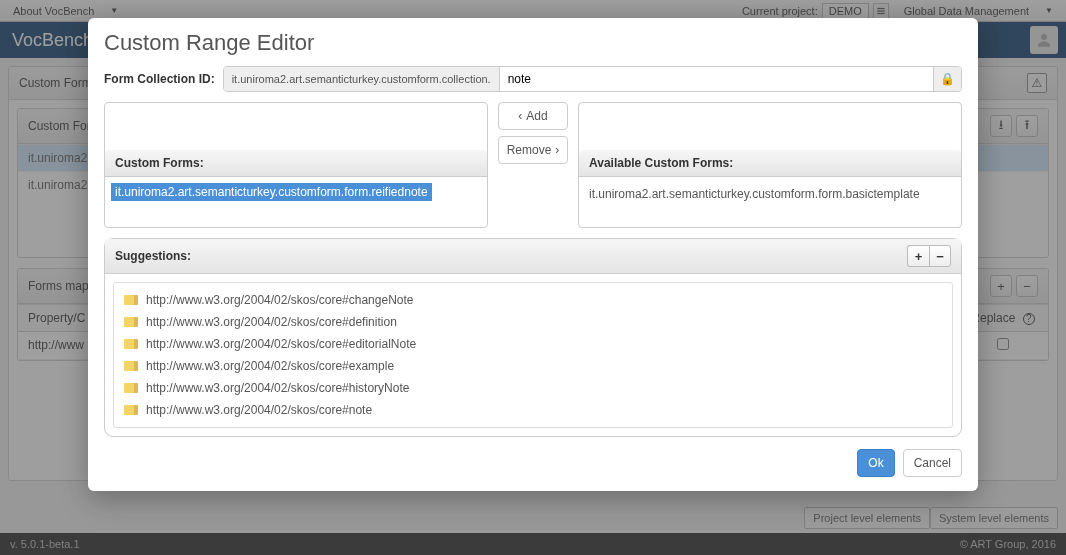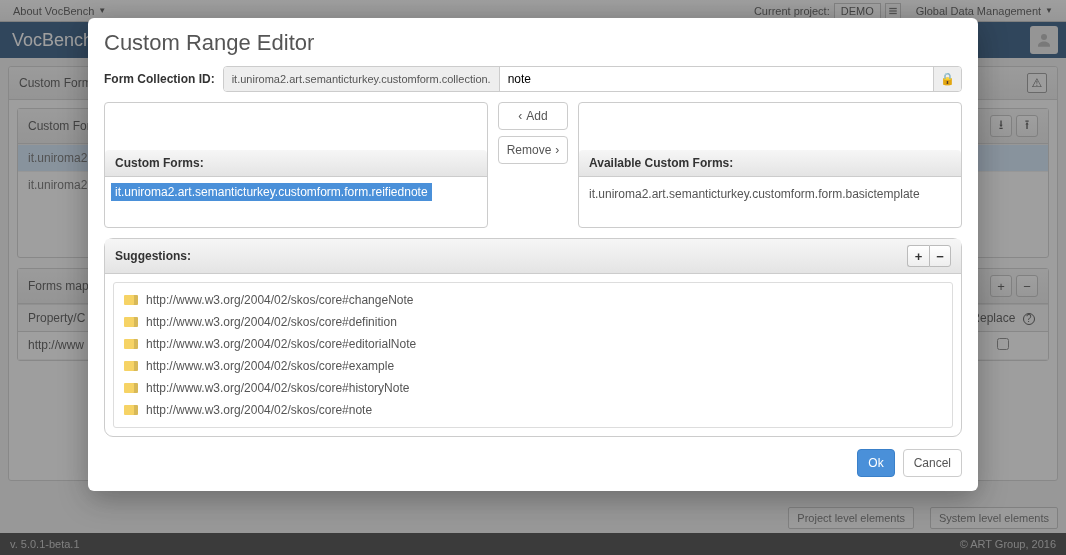--- a/index.html
+++ b/index.html
@@ -1,21 +1,21 @@
 <!DOCTYPE html>
 <html><head>
 <meta charset="utf-8">
 <style>
   * { box-sizing: border-box; margin: 0; padding: 0; }
   html, body { width: 1066px; height: 555px; overflow: hidden; font-family: Arial, Helvetica, sans-serif; font-size: 12px; color: #333; background: #f0f0f0; }
   
   
   .topbar { height: 22px; background: linear-gradient(to bottom, #fefefe, #ededed); border-bottom: 1px solid #bbb; display: flex; align-items: center; padding: 0 6px; font-size: 11px; }
   .topbar .spacer { flex: 1; }
-  .topbar .dropdown-label { padding: 2px 6px; border: 1px solid transparent; display: inline-flex; align-items: center; gap: 4px; }
+  .topbar .dropdown-label { padding: 2px 6px; border: 1px solid transparent; display: inline-flex; align-items: center; gap: 16px; }
   .topbar .proj-group { display: inline-flex; align-items: center; gap: 4px; }
   .topbar .proj-box { background: #fff; border: 1px solid #bbb; padding: 1px 6px; }
   .topbar .proj-icon { border: 1px solid #bbb; padding: 1px 2px; background: #f8f8f8; display:inline-flex; width:16px; height:16px; align-items:center; justify-content:center; }
   .caret { font-size: 8px; }
   
   
   .brandbar { height: 36px; background: #0a3a6a; color: #fff; display: flex; align-items: center; padding: 0 12px; font-size: 18px; position: relative; }
   .brandbar .avatar { position: absolute; right: 8px; top: 4px; width: 28px; height: 28px; background: #e9e9e9; border-radius: 3px; display:flex; align-items:center; justify-content:center; }
   .brandbar .avatar svg { width: 18px; height: 18px; fill: #aaa; }
   
@@ -38,21 +38,21 @@
   
   .table-head { display:flex; background: #f7f7f7; border-top:1px solid #ddd; border-bottom:1px solid #ccc; font-weight:normal; color:#333; }
   .table-head .th, .table-row .td { padding: 6px 10px; border-right: 1px solid #ddd; }
   .table-head .th:last-child, .table-row .td:last-child { border-right:none; text-align:center; }
   .col-prop { flex:1; }
   .col-rep { width: 90px; }
   .table-row { display:flex; border-bottom:1px solid #eee; }
   
   .icon-btn { border: 1px solid #bbb; background: linear-gradient(#fff,#eee); width: 22px; height: 22px; border-radius: 3px; display:inline-flex; align-items:center; justify-content:center; font-size: 13px; cursor:pointer; }
   
-  .footer-filters { position:absolute; right: 8px; bottom: 4px; display:flex; gap:16px; }
+  .footer-filters { position:absolute; right: 8px; bottom: 4px; display:flex; gap:0; }
   .filter-btn { border:1px solid #bbb; background: #f7f7f7; padding: 4px 8px; font-size:11px; border-radius:2px; color:#555; }
   
   .bottombar { height: 22px; background: #222; color: #bbb; display:flex; align-items:center; padding: 0 10px; font-size: 11px; }
   .bottombar .spacer { flex:1; }
   
   
   .overlay { position: fixed; inset: 0; background: rgba(80,80,80,0.55); display:flex; align-items:flex-start; justify-content:center; }
   .modal { background: #fff; width: 890px; margin-top: 18px; border-radius: 6px; box-shadow: 0 8px 30px rgba(0,0,0,0.3); padding: 12px 16px 14px 16px; }
   .modal h1 { font-weight: normal; font-size: 22px; color: #555; margin-bottom: 10px; }
   .modal .form-row { display:flex; align-items:center; gap:8px; margin-bottom:10px; }

